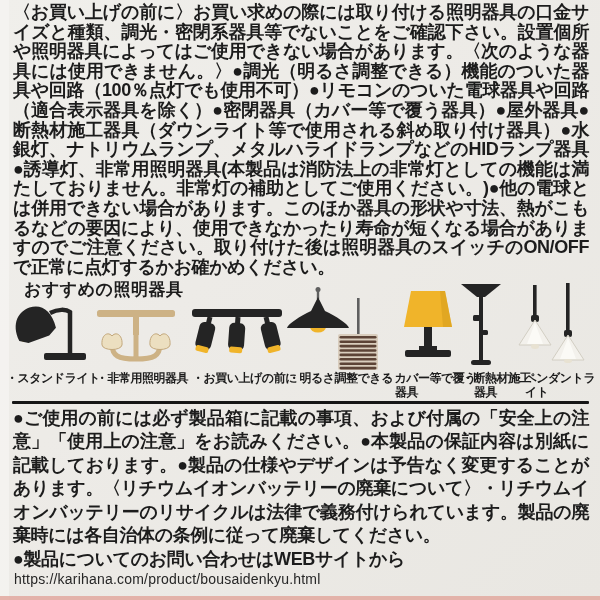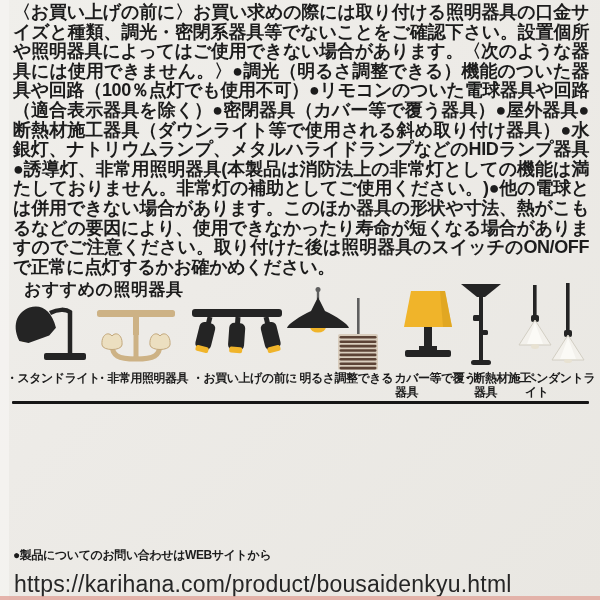--- a/index.html
+++ b/index.html
@@ -14,23 +14,23 @@
         background:linear-gradient(135deg,#f0efeb 0%,var(--background,#edebe7) 40%,#e9e7e2 100%);
         color:var(--text,#1c1c1c);}
   .edge-left{position:absolute;left:0;top:0;width:9px;height:100%;
         background:var(--edge-highlight,#f5f4f1);opacity:.8;}
   .bottom-strip{position:absolute;left:0;bottom:0;width:100%;height:4px;
         background:var(--bottom-edge-pink,#e2a89f);opacity:.85;}
   .para{position:absolute;margin:0;left:13px;width:576px;font-weight:700;
         text-align:justify;word-break:break-all;color:var(--text,#1c1c1c);}
   .top-para{top:3px;font-size:18px;line-height:19.6px;letter-spacing:-0.4px;}
   .bottom-para{top:407px;font-size:18px;line-height:23.4px;letter-spacing:-0.4px;}
-  .contact-line{position:absolute;margin:0;left:13px;top:547px;font-size:12px;
+  .contact-line{position:absolute;margin:0;left:13px;top:547px;font-size:18px;
         font-weight:700;letter-spacing:-0.4px;}
-  .url-line{position:absolute;margin:0;left:14px;top:571px;font-size:23px;
+  .url-line{position:absolute;margin:0;left:14px;top:571px;font-size:14px;
         font-weight:400;letter-spacing:0.2px;color:#262626;}
   .fixtures{position:absolute;left:0;top:278px;width:504px;height:124px;}
   .fixtures-heading{position:absolute;margin:0;left:24px;top:0;font-size:17px;
         font-weight:800;letter-spacing:0.5px;}
   .fixicon{position:absolute;}
   .divider{position:absolute;left:12px;top:401px;width:577px;height:2.5px;
         background:#161616;border-radius:1px;}
   .fix-label{position:absolute;top:94px;font-size:12px;line-height:13.5px;font-weight:700;
         letter-spacing:-0.5px;padding-left:12px;text-indent:-12px;word-break:break-all;}
   .nowrap{white-space:nowrap;}
@@ -144,19 +144,20 @@
     <div class="fix-label nowrap" style="left:96px">・非常用照明器具</div>
     <div class="fix-label nowrap" style="left:192px">・お買い上げの前に</div>
     <div class="fix-label nowrap" style="left:288px">・明るさ調整できる</div>
     <div class="fix-label" style="left:383px;width:88px">・カバー等で覆う器具</div>
     <div class="fix-label" style="left:462px;width:58px">・断熱材施工器具</div>
     <div class="fix-label" style="left:513px;width:80px">・ペンダントライト</div>
   </section>
 
   <div class="divider"></div>
 
+  <p class="para bottom-para">●ご使用の前には必ず製品箱に記載の事項、および付属の「安全上の注意」「使用上の注意」をお読みください。●本製品の保証内容は別紙に記載しております。●製品の仕様やデザインは予告なく変更することがあります。〈リチウムイオンバッテリーの廃棄について〉・リチウムイオンバッテリーのリサイクルは法律で義務付けられています。製品の廃棄時には各自治体の条例に従って廃棄してください。</p>
 
   <p class="contact-line">●製品についてのお問い合わせはWEBサイトから</p>
 
   <p class="url-line">https://karihana.com/product/bousaidenkyu.html</p>
 
   <div class="bottom-strip"></div>
 </div>
 
 </body></html>

